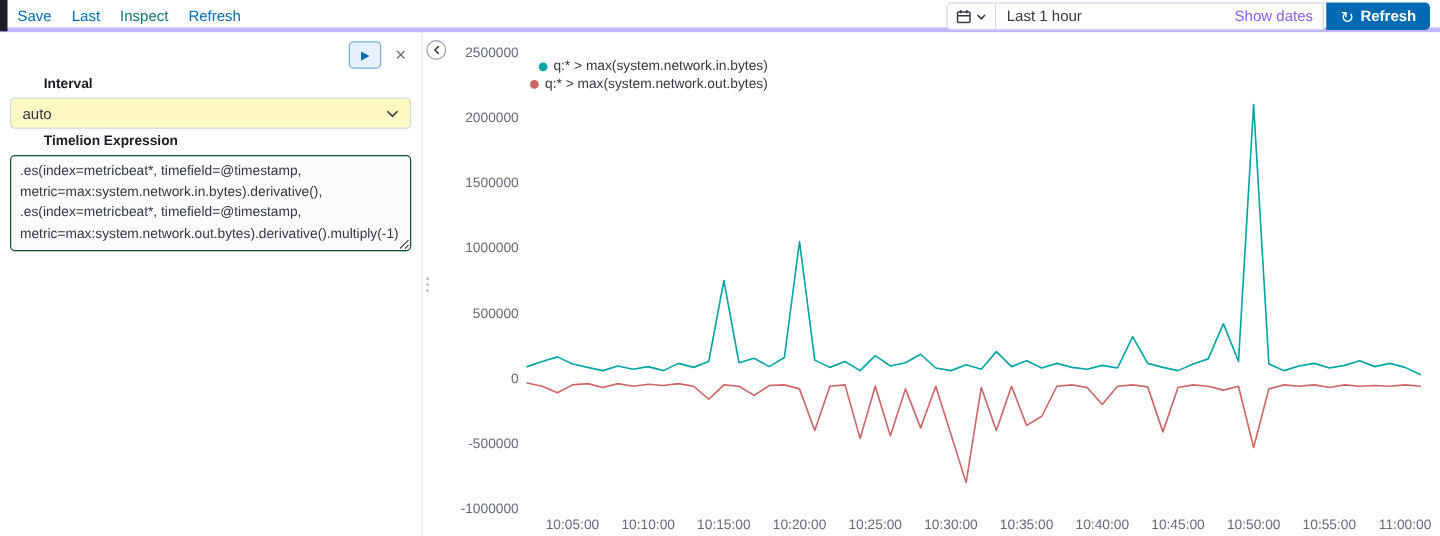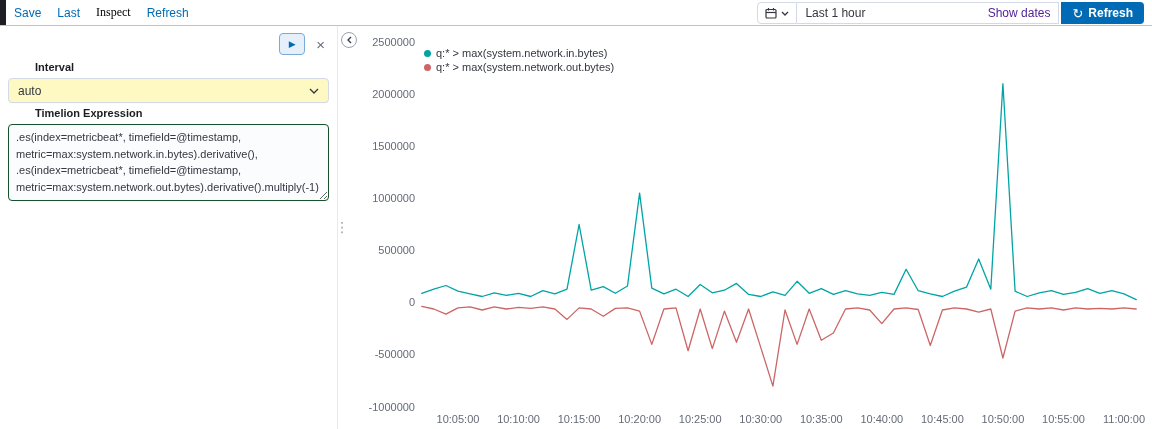--- a/index.html
+++ b/index.html
@@ -1,49 +1,49 @@
 <!DOCTYPE html>
 <html><head>
 <meta charset="utf-8">
 <style>
   * { margin:0; padding:0; box-sizing:border-box; }
   html,body { width:1152px; height:429px; font-family:"Liberation Sans",sans-serif; background:#fff; overflow:hidden; }
   body { position:relative; }
 
   
-  .topbar { position:absolute; left:0; top:0; width:1152px; height:26px; background:#fff; border-bottom:1px solid #c4b5fd; }
+  .topbar { position:absolute; left:0; top:0; width:1152px; height:26px; background:#fff; border-bottom:4px solid #c4b5fd; }
   .nav-edge { position:absolute; left:0; top:0; width:6px; height:25px; background:#1D1E24; }
   .menu { position:absolute; left:14px; top:0; height:25px; display:flex; align-items:center; gap:16px; }
   .menu a { font-size:12px; color:#006BB4; text-decoration:none; cursor:pointer; font-weight:500; }
-  .menu a.disabled { color:#000000; cursor:default;font-family:Liberation Serif, serif; }
+  .menu a.disabled { color:#0f766e; cursor:default; }
 
   .timegroup { position:absolute; right:8px; top:2px; height:22px; display:flex; align-items:stretch; }
   .datebtn { display:flex; align-items:center; gap:4px; padding:0 7px; background:#fff; border:1px solid #D3DAE6; border-radius:4px 0 0 4px; cursor:pointer; }
   .timefield { display:flex; align-items:center; justify-content:space-between; width:262px; border:1px solid #D3DAE6; border-left:none; background:#fff; padding:0 8px; font-size:12px; color:#343741; cursor:pointer; }
-  .showdates { color:#4c1d95; font-size:12px; text-decoration:none; cursor:pointer; }
+  .showdates { color:#8b5cf6; font-size:12px; text-decoration:none; cursor:pointer; }
   .refreshbtn { display:flex; align-items:center; gap:5px; background:#006BB4; color:#fff; border:none; border-radius:0 4px 4px 0; padding:0 11px; font-size:12px; font-weight:700; cursor:pointer; margin-left:2px; }
   .refreshbtn .ricon { font-size:13px; font-weight:400; line-height:1; }
 
   
   .panel { position:absolute; left:0; top:26px; width:338px; height:403px; background:#fff; border-right:1px solid #E6E9F0; padding:5px 8px; }
   .panel-actions { display:flex; justify-content:flex-end; align-items:center; gap:9px; margin:2px 2px 6px 0; }
   .playbtn { width:26px; height:22px; border:1px solid #79AAD9; border-radius:4px; background:#E6F0FA; color:#006BB4; font-size:9px; cursor:pointer; display:flex; align-items:center; justify-content:center; }
   .closebtn { border:none; background:none; color:#69707D; font-size:15px; cursor:pointer; line-height:1; padding:0 2px; }
   .form-label { display:block; font-size:11px; font-weight:700; color:#1A1C21; margin:4px 2px 5px;padding-left:25px; }
   .select { height:25px; border:1px solid #D3DAE6; border-radius:4px; background:#fef9c3; display:flex; align-items:center; justify-content:space-between; padding:0 9px; font-size:12px; color:#343741; cursor:pointer; box-shadow:0 1px 1px -1px rgba(152,162,179,.3); }
   .expr { width:100%; height:77px; border:1px solid #14532d; border-radius:4px; background:#FBFCFD; font-family:"Liberation Sans",sans-serif; font-size:11px; line-height:1.5; color:#343741; padding:4px 7px; resize:both; box-shadow:0 1px 1px -1px rgba(152,162,179,.3); }
 
   
   .collapse-btn { position:absolute; left:341px; top:32px; width:16px; height:16px; border-radius:50%; border:1px solid #98A2B3; background:#fff; display:flex; align-items:center; justify-content:center; cursor:pointer; z-index:5; padding:0; }
   .drag-dots { position:absolute; left:335px; top:219px; color:#98A2B3; font-size:14px; cursor:col-resize; user-select:none; z-index:5; }
 
   
   .chart { position:absolute; left:339px; top:26px; width:813px; height:403px; background:#fff; }
   .legend { position:absolute; left:85px; top:21px; display:flex; flex-direction:column; gap:2px; z-index:3; }
-  .legend-item { display:flex; align-items:center; gap:5px; cursor:pointer; }
+  .legend-item { display:flex; align-items:center; gap:5px; cursor:pointer;justify-content:flex-end; }
   .legend-dot { width:7px; height:7px; border-radius:50%; display:inline-block; }
   .legend-item span.lbl { font-size:11px; color:#343741; }
   #chart-svg { position:absolute; left:0; top:0; }
   #chart-svg text { font-family:"Liberation Sans",sans-serif; font-size:11px; fill:#646A77; }
 
   .chev { display:inline-block; }
 </style>
 </head>
 <body>
 

